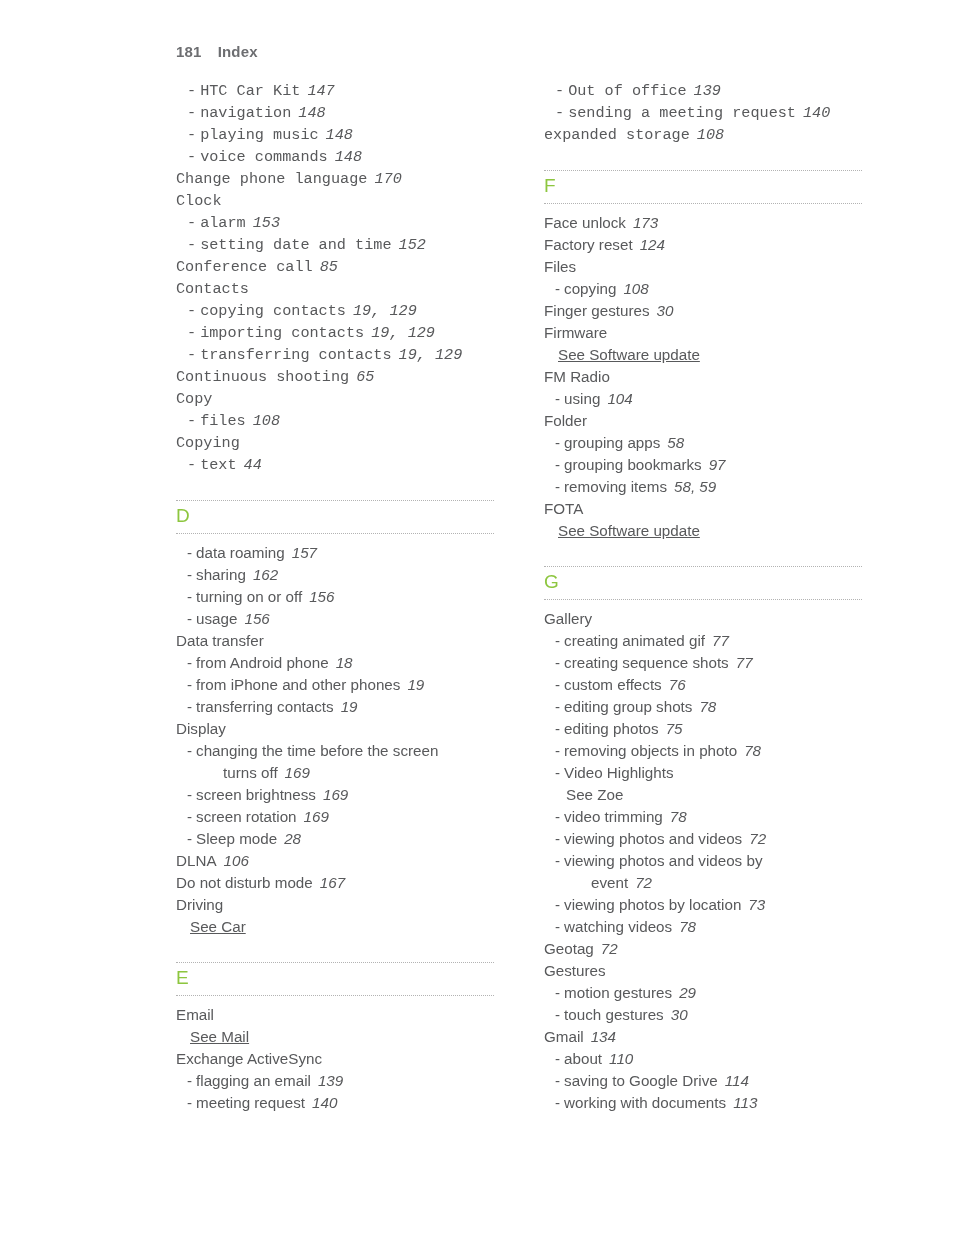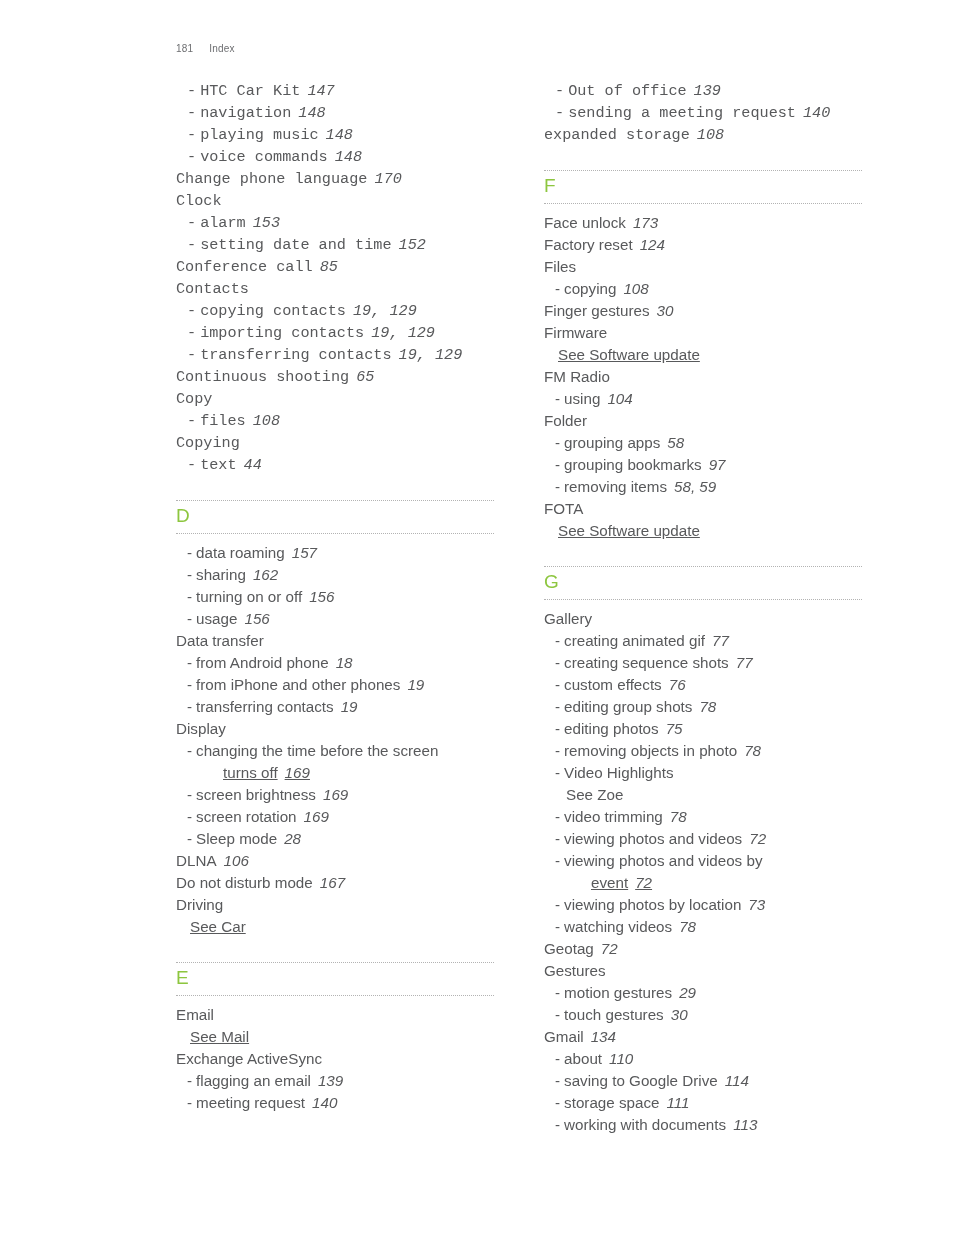--- a/index.html
+++ b/index.html
@@ -14,24 +14,25 @@
     font-family: "Liberation Sans", sans-serif;
     color: #58595b;
     -webkit-font-smoothing: antialiased;
   }
 
   
   .page-header {
     position: absolute;
     left: 176px;
     top: 43px;
-    font-size: 10px;
+    font-size: 15px;
     color: #6d6e71;
     letter-spacing: 0.2px;
     white-space: nowrap;
+    font-weight: bold;
   }
   .page-header .pg-num { margin-right: 16px; }
 
   
   .index-body {
     position: absolute;
     left: 0;
     top: 80px;
     width: 954px;
   }
@@ -76,21 +77,21 @@
     font-size: 15.2px;
     line-height: 22px;
     color: #58595b;
     white-space: nowrap;
     font-weight: 400;
   }
   .entry.lvl-main { padding-left: 0px; }
   .entry.lvl-sub  { padding-left: 11px; }
   .entry.lvl-see-main { padding-left: 14px; text-decoration: underline; }
   .entry.lvl-see-sub  { padding-left: 22px; }
-  .entry.lvl-cont { padding-left: 47px; text-decoration: underline; }
+  .entry.lvl-cont { padding-left: 47px; }
 
   .entry .pg {
     font-style: italic;
     margin-left: 7px;
     color: #58595b;
   }
   .entry .dash { margin-right: 4px; }
 </style>
 </head>
 <body>
@@ -208,17 +209,16 @@
         <div class="entry lvl-cont"><span>event</span><span class="pg">72</span></div>
         <div class="entry lvl-sub"><span class="dash">-</span><span>viewing photos by location</span><span class="pg">73</span></div>
         <div class="entry lvl-sub"><span class="dash">-</span><span>watching videos</span><span class="pg">78</span></div>
         <div class="entry lvl-main"><span>Geotag</span><span class="pg">72</span></div>
         <div class="entry lvl-main"><span>Gestures</span></div>
         <div class="entry lvl-sub"><span class="dash">-</span><span>motion gestures</span><span class="pg">29</span></div>
         <div class="entry lvl-sub"><span class="dash">-</span><span>touch gestures</span><span class="pg">30</span></div>
         <div class="entry lvl-main"><span>Gmail</span><span class="pg">134</span></div>
         <div class="entry lvl-sub"><span class="dash">-</span><span>about</span><span class="pg">110</span></div>
         <div class="entry lvl-sub"><span class="dash">-</span><span>saving to Google Drive</span><span class="pg">114</span></div>
-        <div class="entry lvl-sub"><span class="dash">-</span><span>storage space</span><span class="pg">111</span></div>
         <div class="entry lvl-sub"><span class="dash">-</span><span>working with documents</span><span class="pg">113</span></div>
       </div>
     </div>
 </div>
 
 </body></html>

